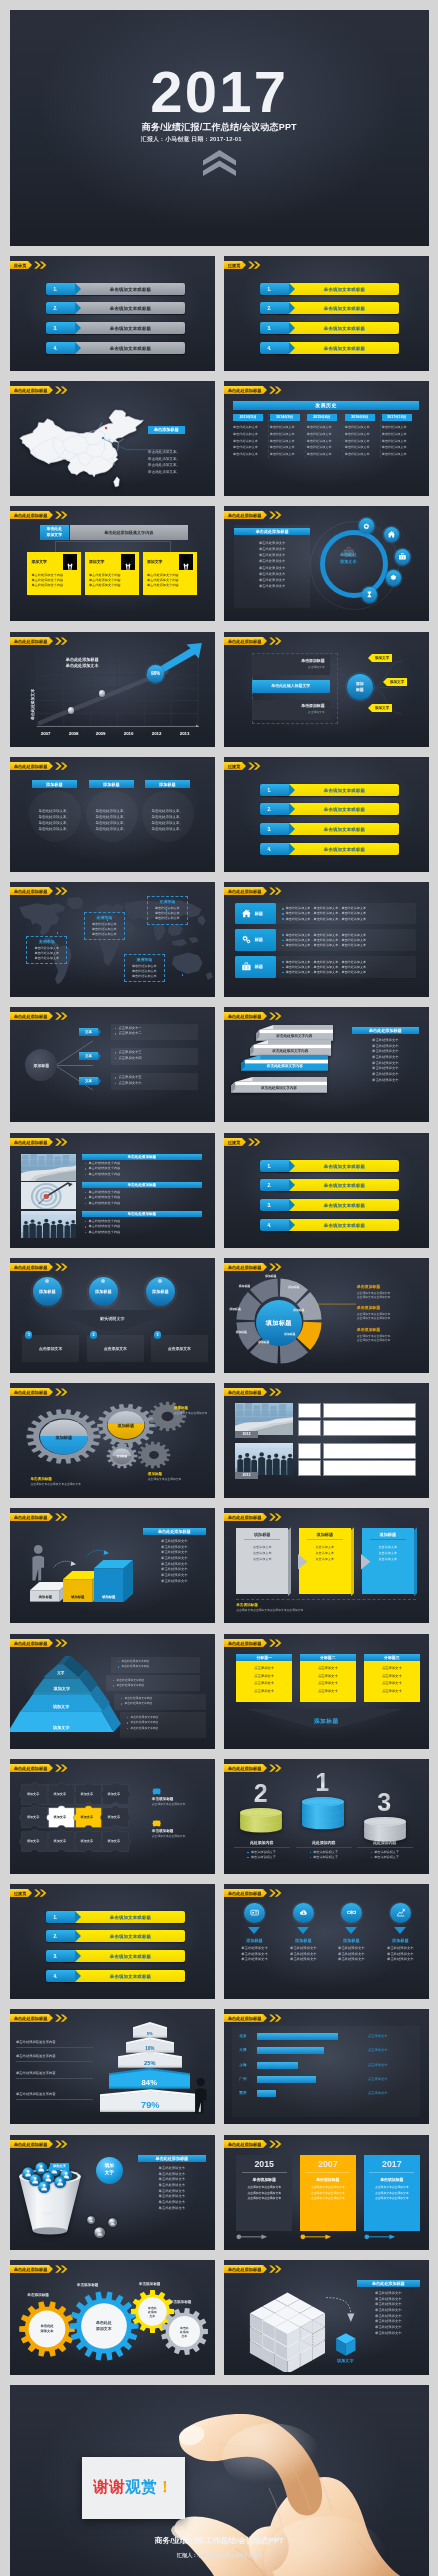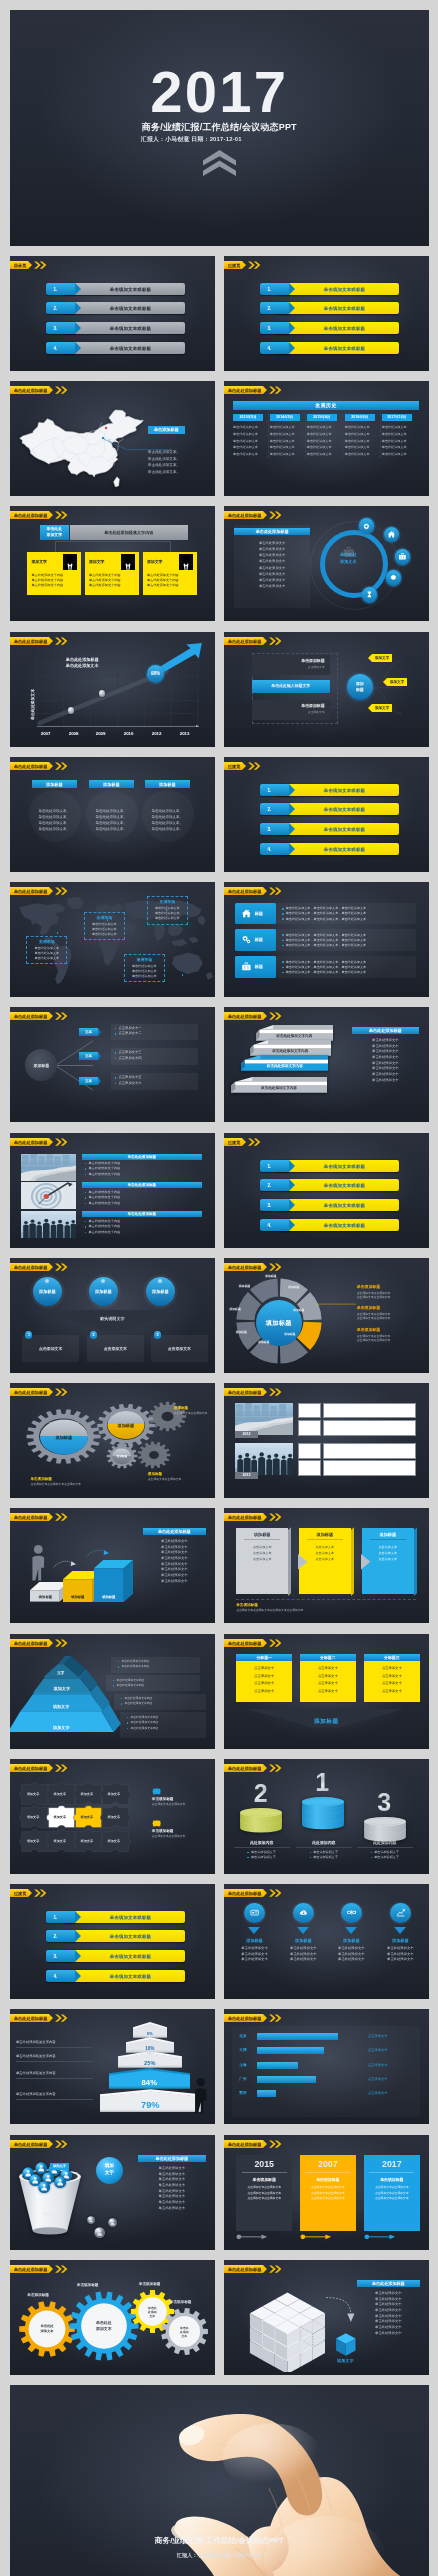--- a/index.html
+++ b/index.html
@@ -2754,18 +2754,23 @@
           <ellipse cx="20" cy="284" rx="20" ry="14" transform="rotate(14 20 284)" fill="#fbeedf" opacity=".85"></ellipse>
           <path d="M214 130 C240 162 258 202 270 242" stroke="#e0b48a" stroke-width="3" fill="none" opacity=".38"></path>
           <path d="M252 116 C280 154 300 200 312 244" stroke="#e0b48a" stroke-width="2.4" fill="none" opacity=".26"></path>
           <path d="M190 200 C206 232 216 268 218 300" stroke="#e8c5a2" stroke-width="2.2" fill="none" opacity=".3"></path>
           <path d="M360 300 C388 336 430 368 490 394" stroke="#d9a377" stroke-width="2.4" fill="none" opacity=".2"></path>
           <path d="M124 316 C156 336 184 366 198 404" stroke="#d9a377" stroke-width="2.2" fill="none" opacity=".25"></path>
           <path d="M92 112 C120 120 156 122 196 118" stroke="#e9c8a7" stroke-width="2" fill="none" opacity=".35"></path>
           <ellipse cx="196" cy="140" rx="96" ry="66" fill="url(#hl)"></ellipse>
           <ellipse cx="300" cy="340" rx="120" ry="86" fill="url(#hl2)"></ellipse>
         </svg></div>
+  <div class="tk-card">
+    <div class="tk-title">
+      <i style="color:#e43a3a">谢谢</i><i style="color:#1ea2e6">观赏</i><i style="color:#f5a800">！</i>
+    </div>
+  </div>
   <div class="tk-sub">商务/业绩汇报/工作总结/会议动态PPT</div>
   <div class="tk-by">汇报人：小马创意  日期：2017-12-01</div>
 </div>
 
 </div>
 
 
 </body></html>

